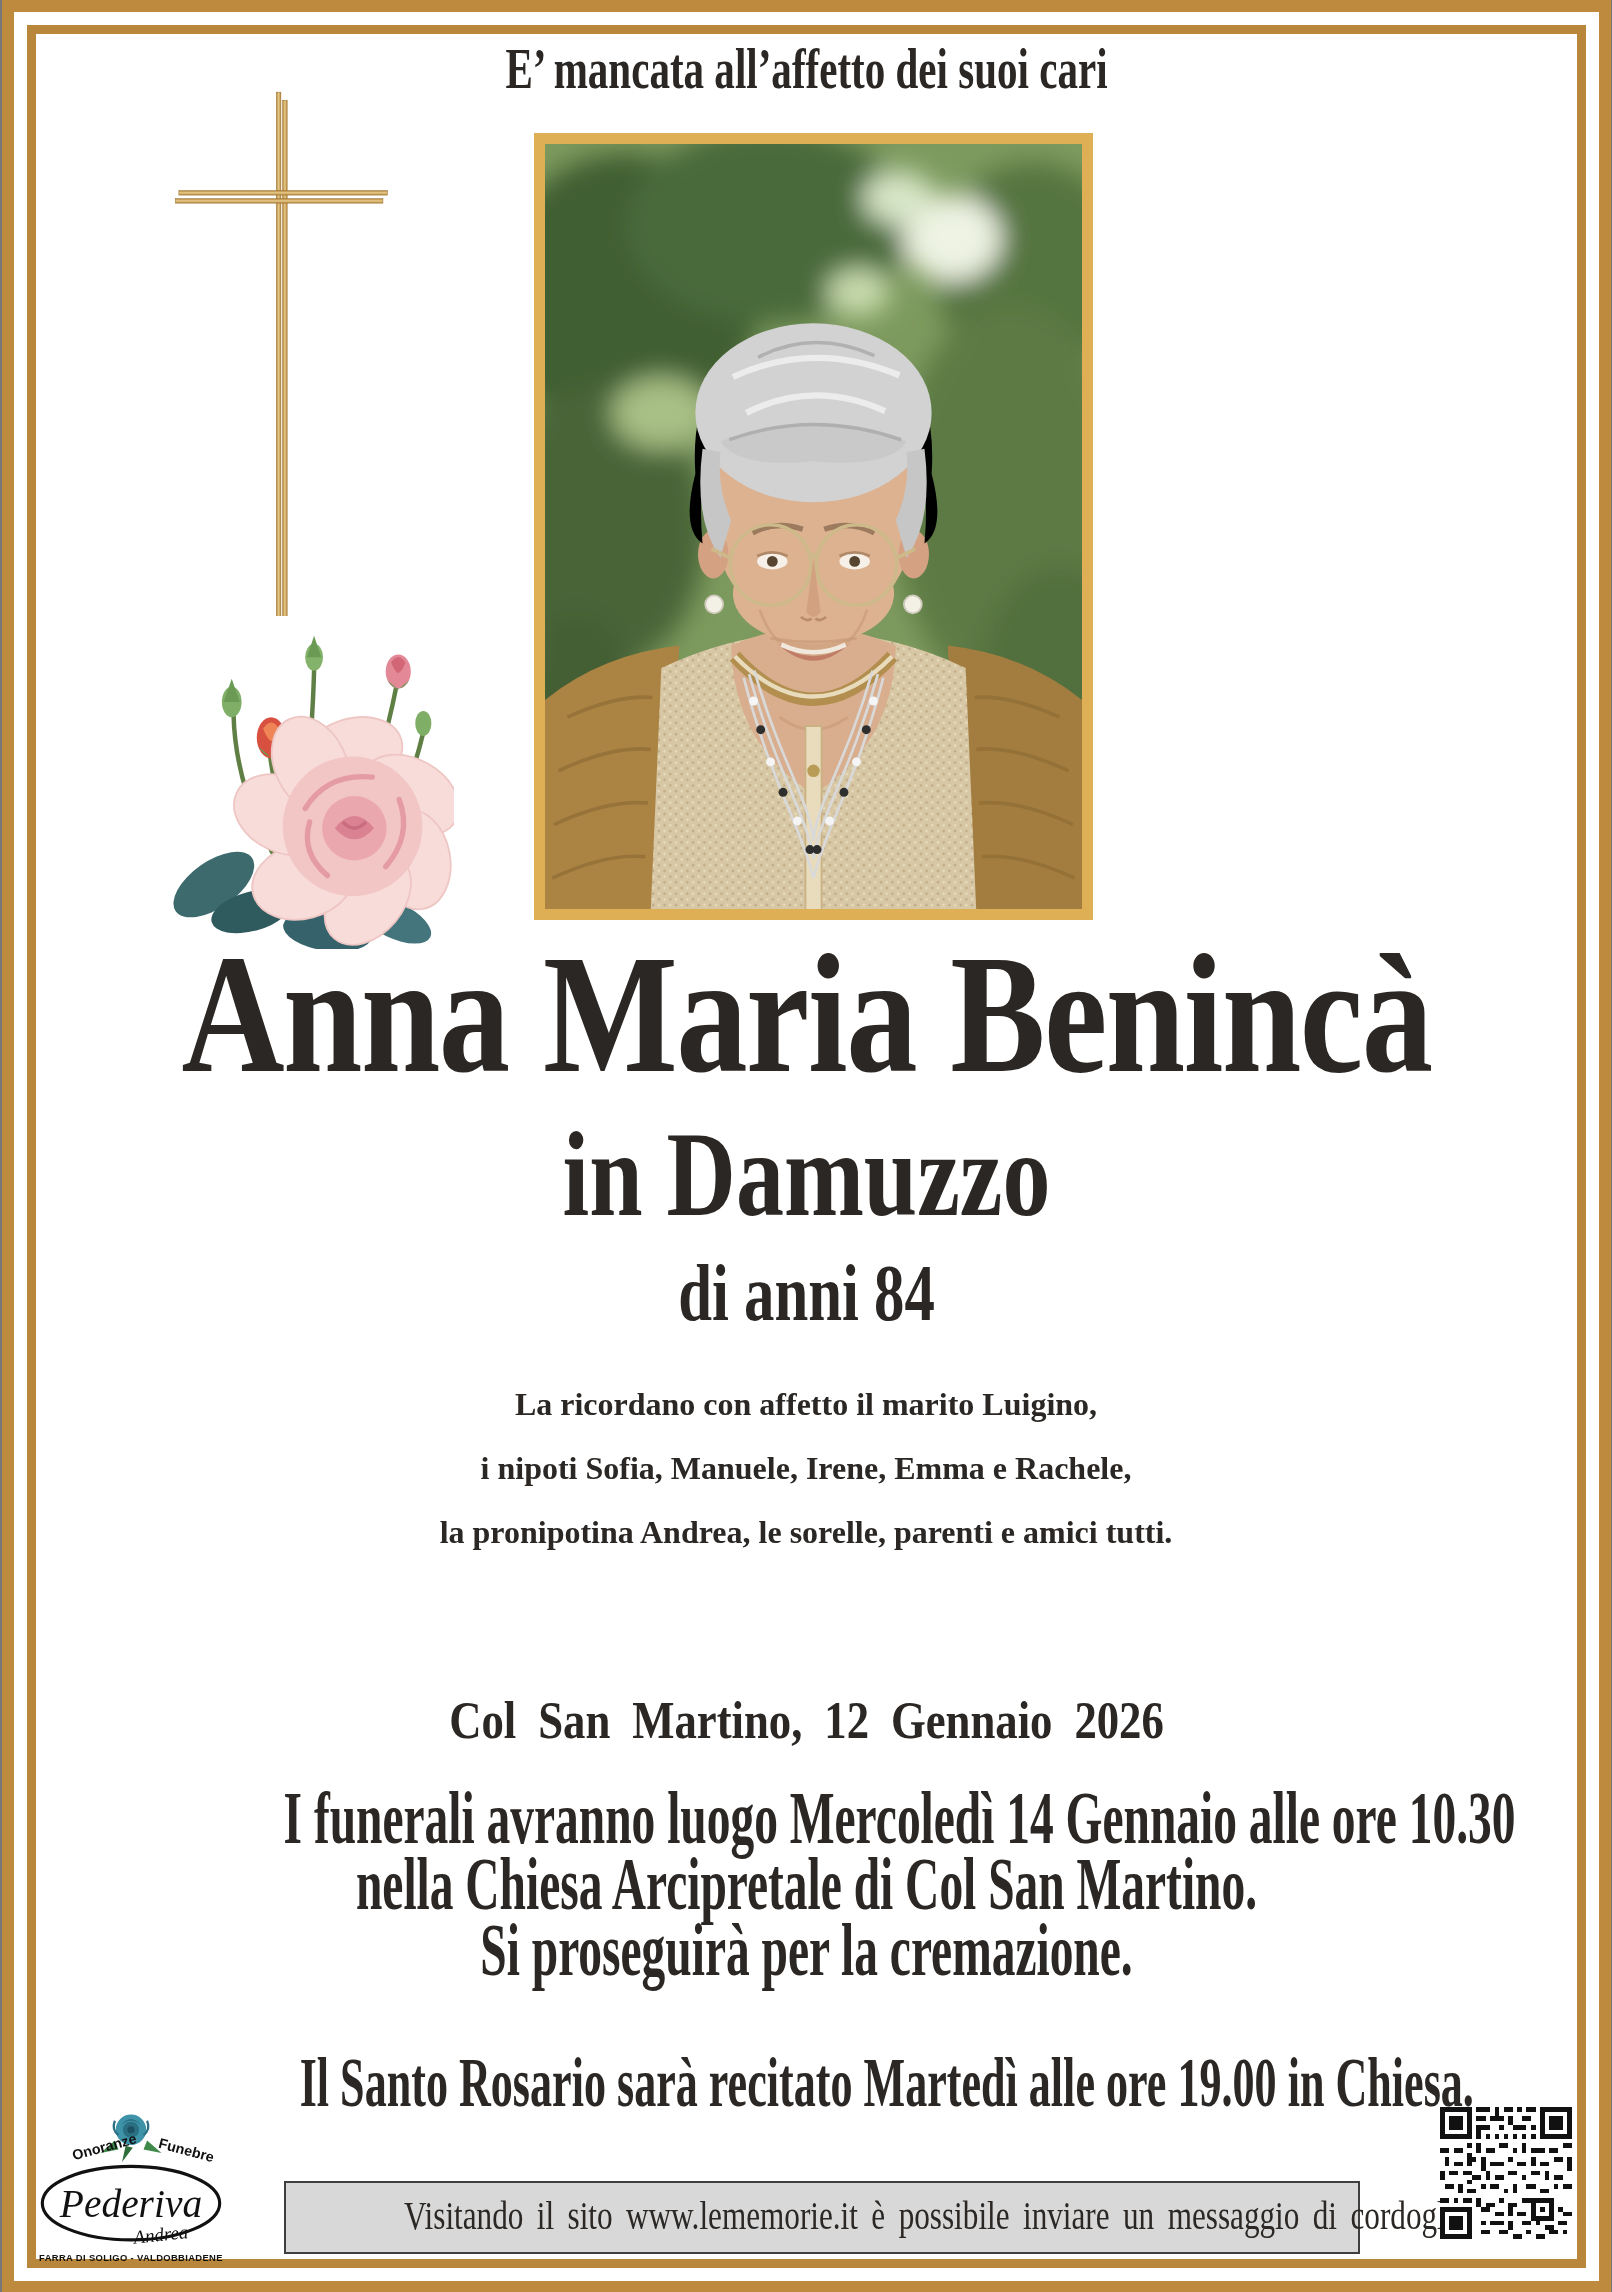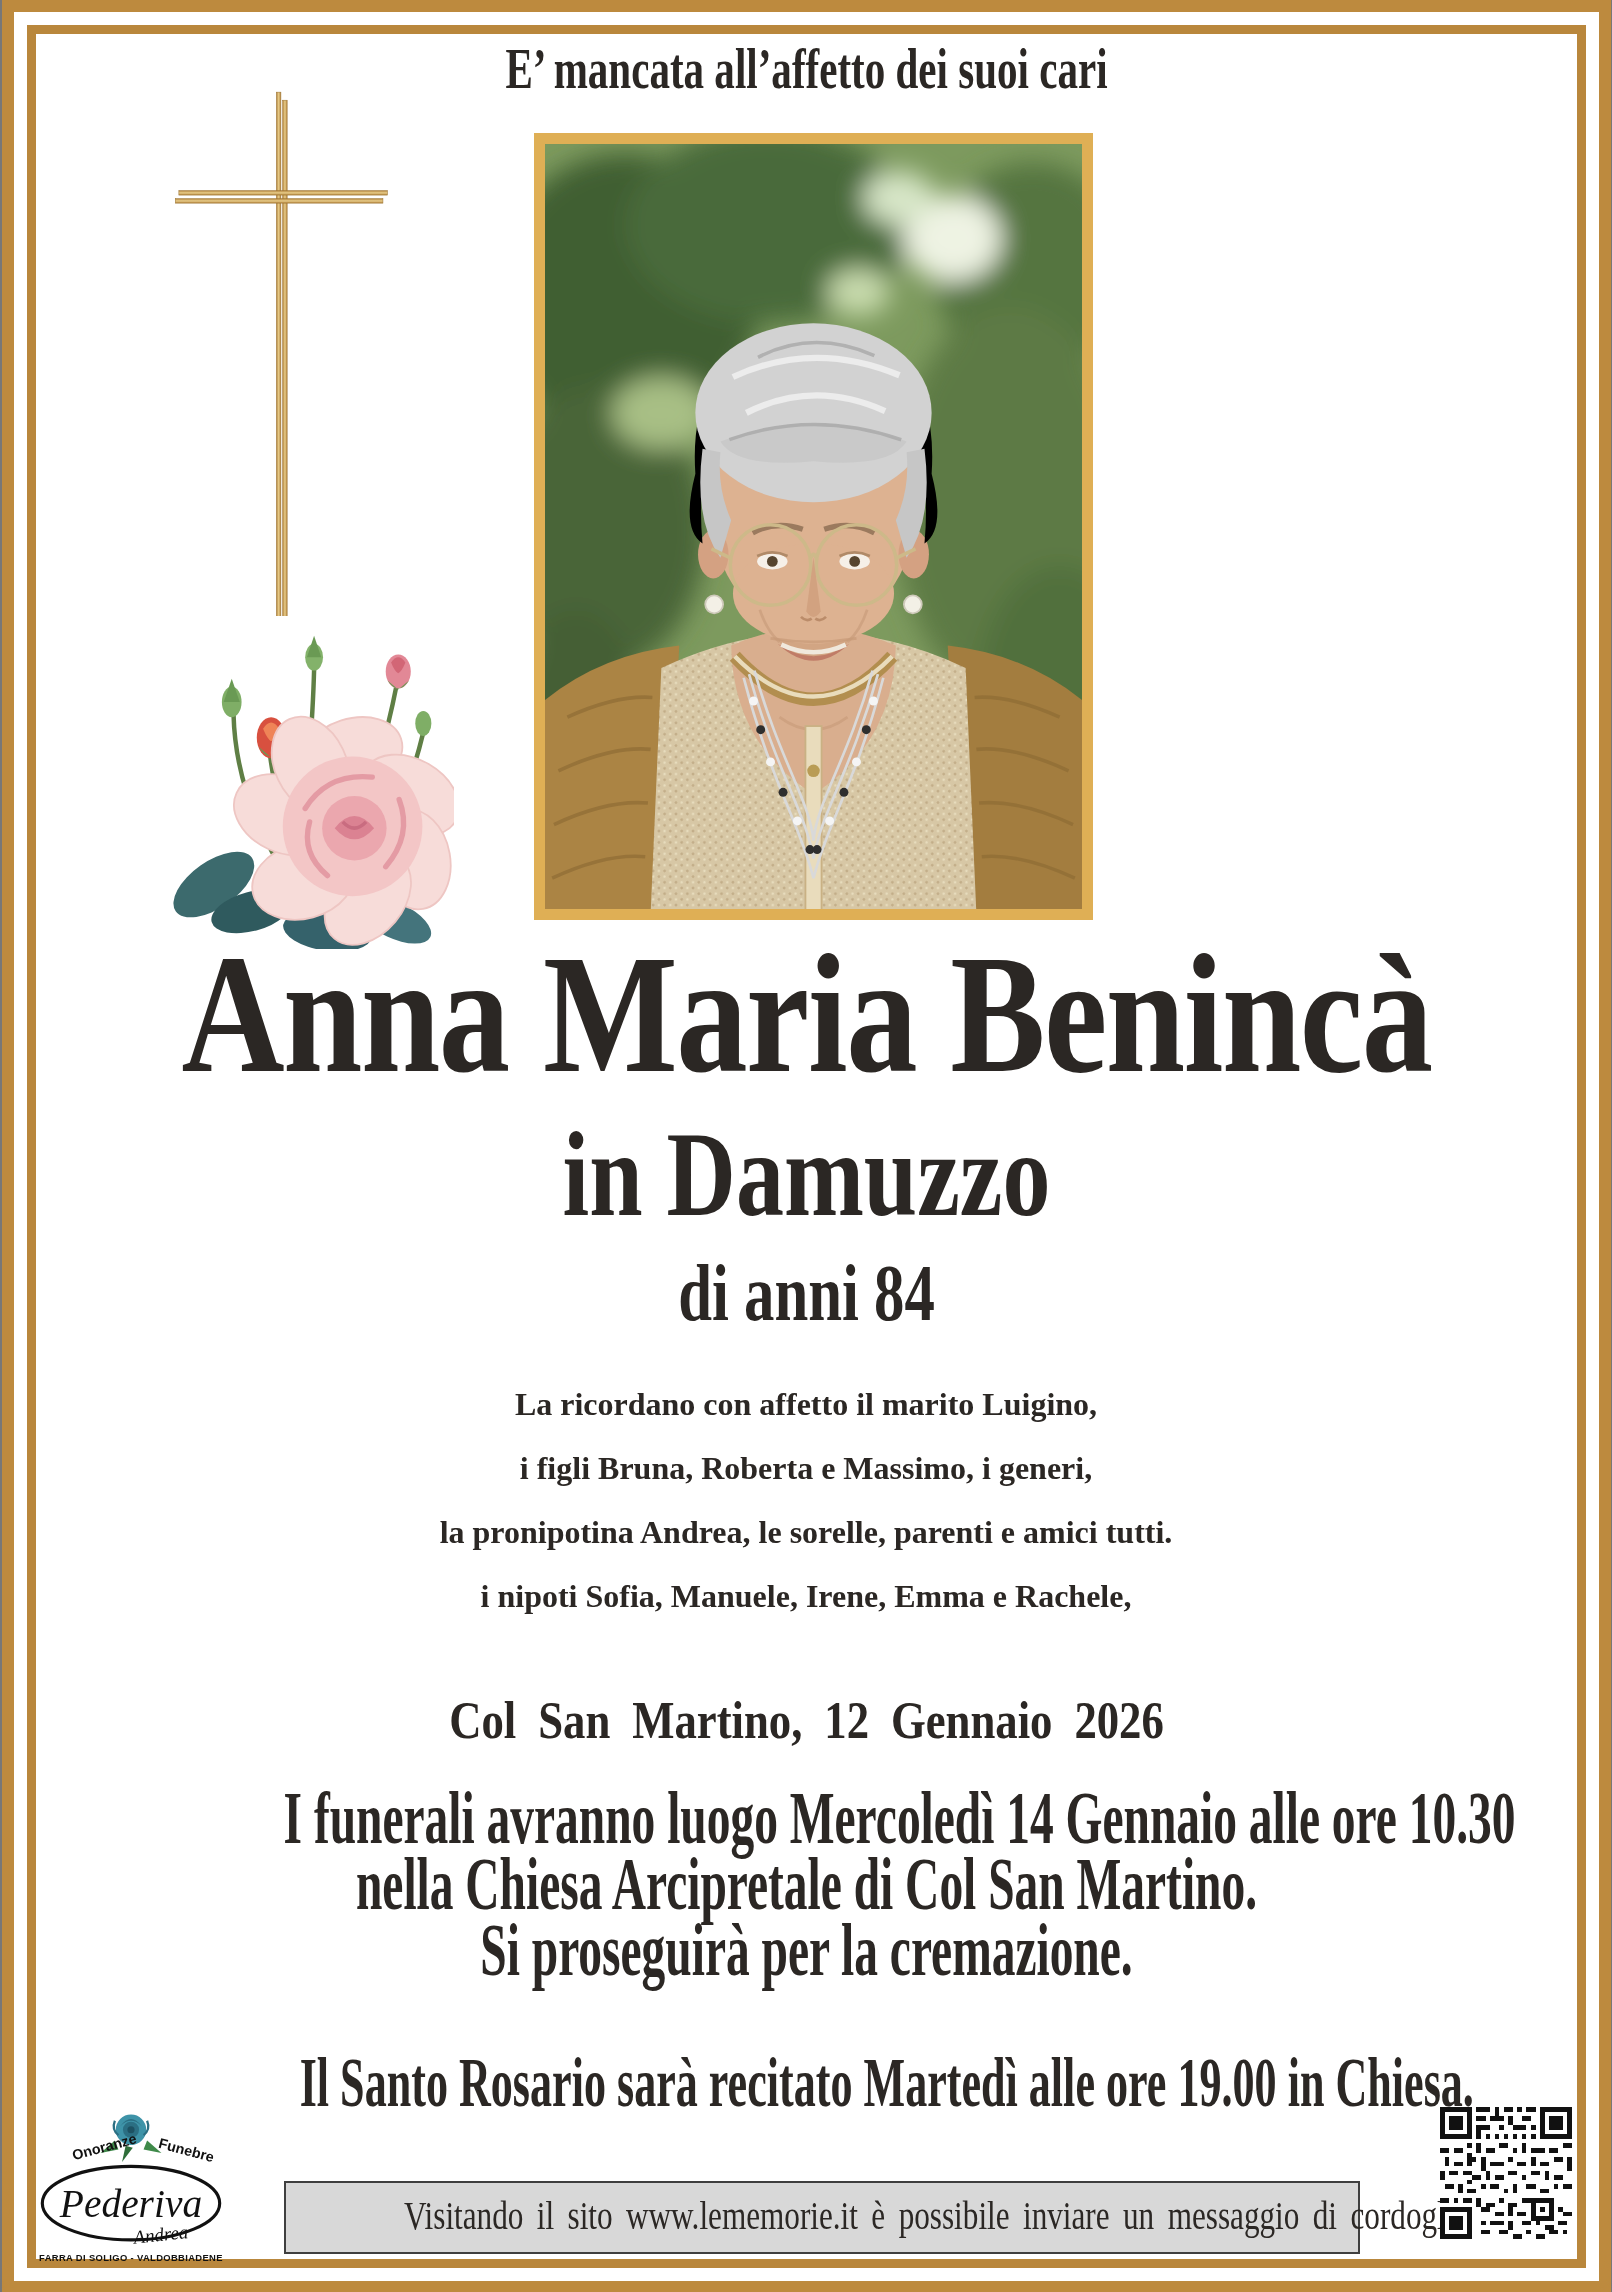--- a/index.html
+++ b/index.html
@@ -257,23 +257,22 @@
       </g>
     </svg>
   </div>
 
   <div class="line" id="name-line">Anna Maria Benincà</div>
   <div class="line" id="married-line">in Damuzzo</div>
   <div class="line" id="age-line">di anni 84</div>
 
   <div id="remembrance">
     <div class="bodyline">La ricordano con affetto il marito Luigino,</div>
-    <div class="bodyline">i figli Bruna, Roberta e Massimo, i generi,</div>
+    <div class="bodyline">i nipoti Sofia, Manuele, Irene, Emma e Rachele,</div>
     <div class="bodyline">la pronipotina Andrea, le sorelle, parenti e amici tutti.</div>
-    <div class="bodyline">i nipoti Sofia, Manuele, Irene, Emma e Rachele,</div>
   </div>
 
   <div class="line" id="dateline">Col San Martino, 12 Gennaio 2026</div>
 
   <div id="funeral">
     <div class="funline">I funerali avranno luogo Mercoledì 14 Gennaio alle ore 10.30</div>
     <div class="funline">nella Chiesa Arcipretale di Col San Martino.</div>
     <div class="funline">Si proseguirà per la cremazione.</div>
   </div>
 

